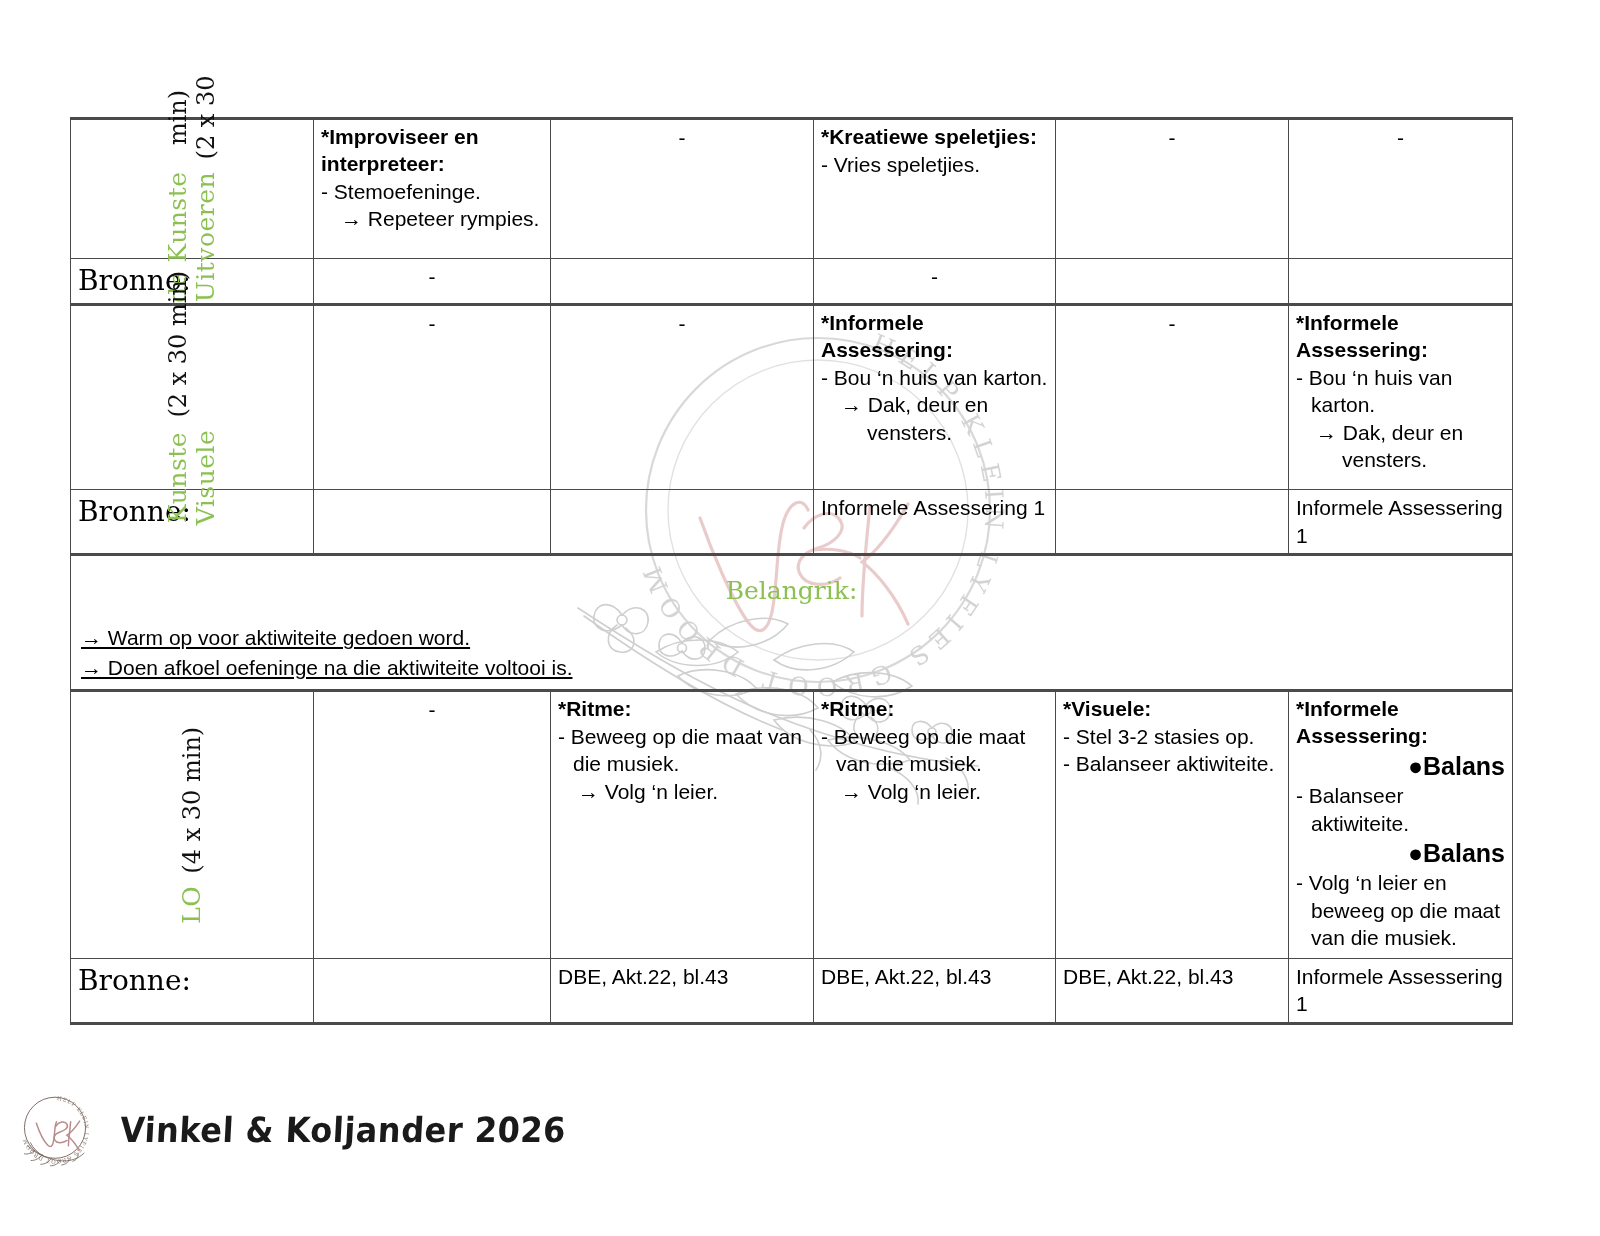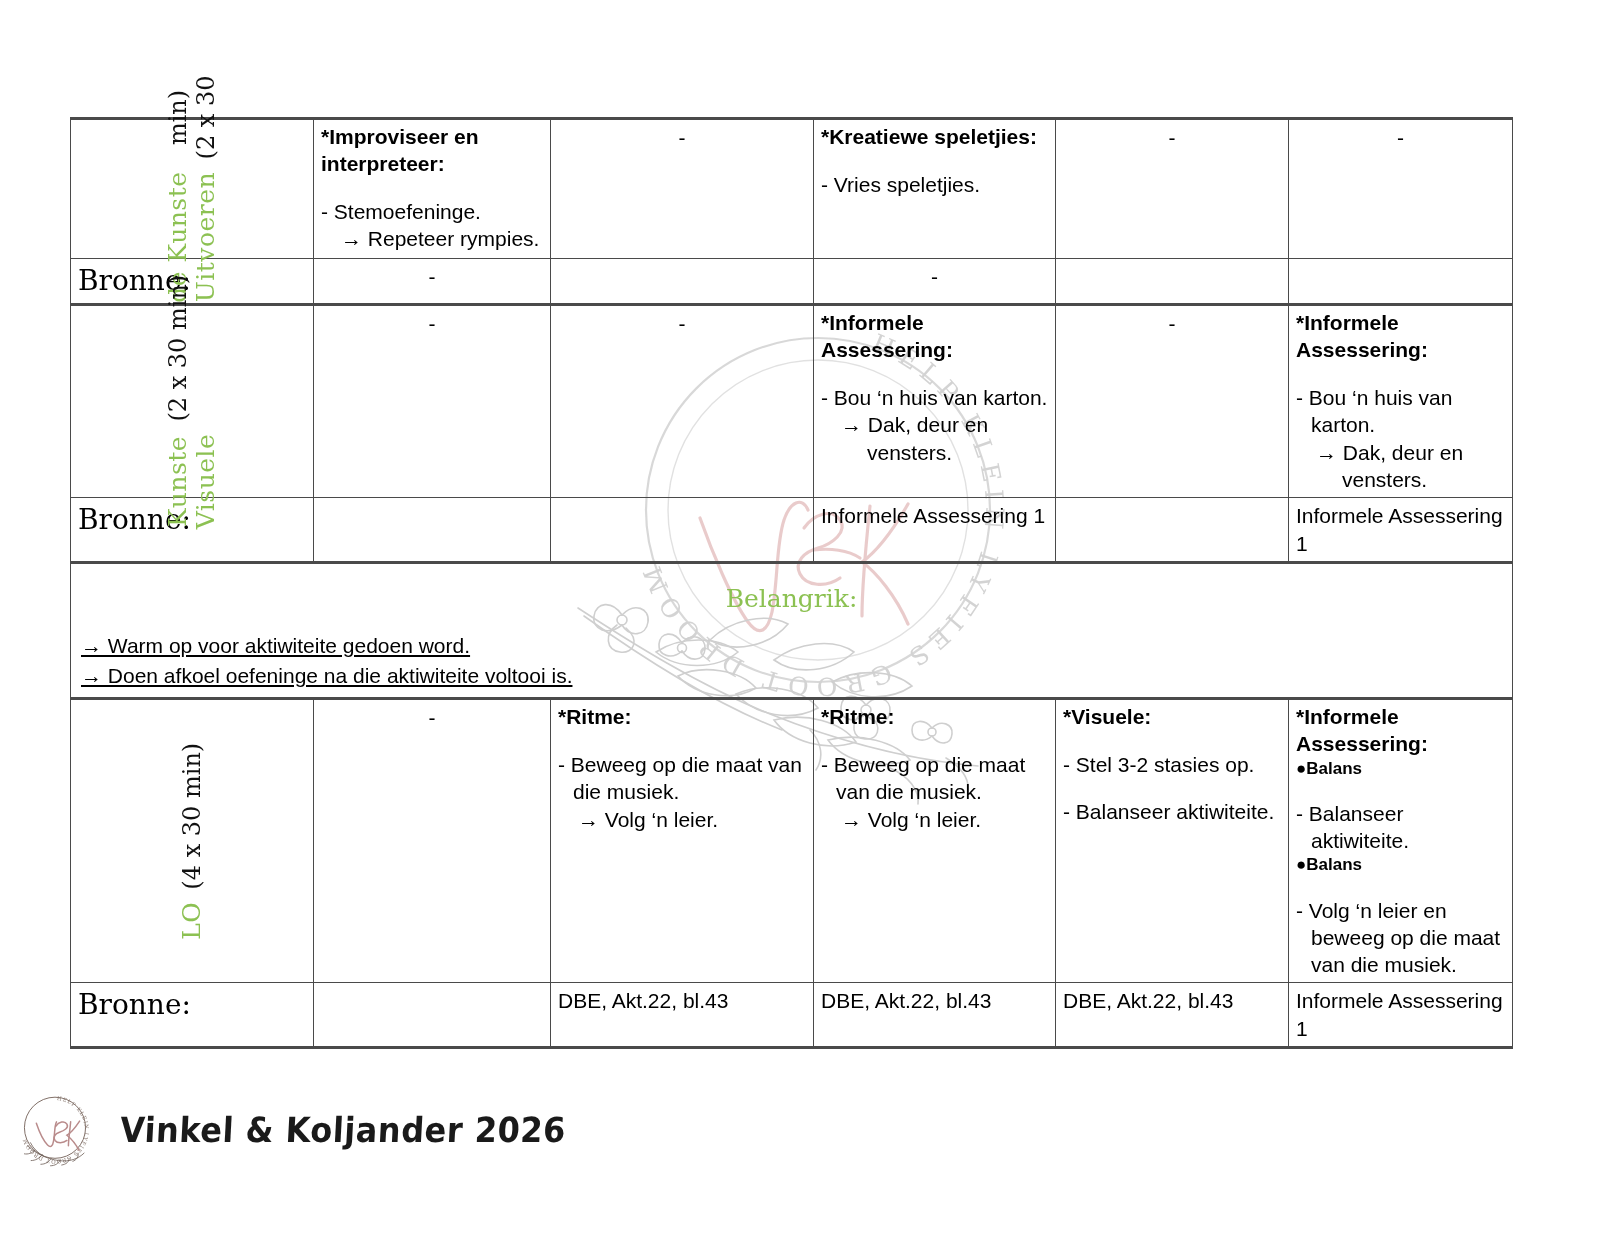--- a/index.html
+++ b/index.html
@@ -121,30 +121,29 @@
   
   .hdr {
     font-weight: bold;
     text-align: left;
     display: block;
     font-size: 21px;
     line-height: 1.28;
   }
   .bullet-hdr {
     font-weight: bold;
-    text-align: left;
-    display: block;
-    font-size: 17px;
+    text-align: right;
+    display: block;
+    font-size: 25px;
   }
   .li {
     display: block;
     padding-left: 15px;
     text-indent: -15px;
     line-height: 1.30;
-    margin-top: 20px;
   }
   .li2 {
     display: block;
     padding-left: 46px;
     text-indent: -26px;
     line-height: 1.30;
   }
   .dash {
     text-align: center;
     display: block;

